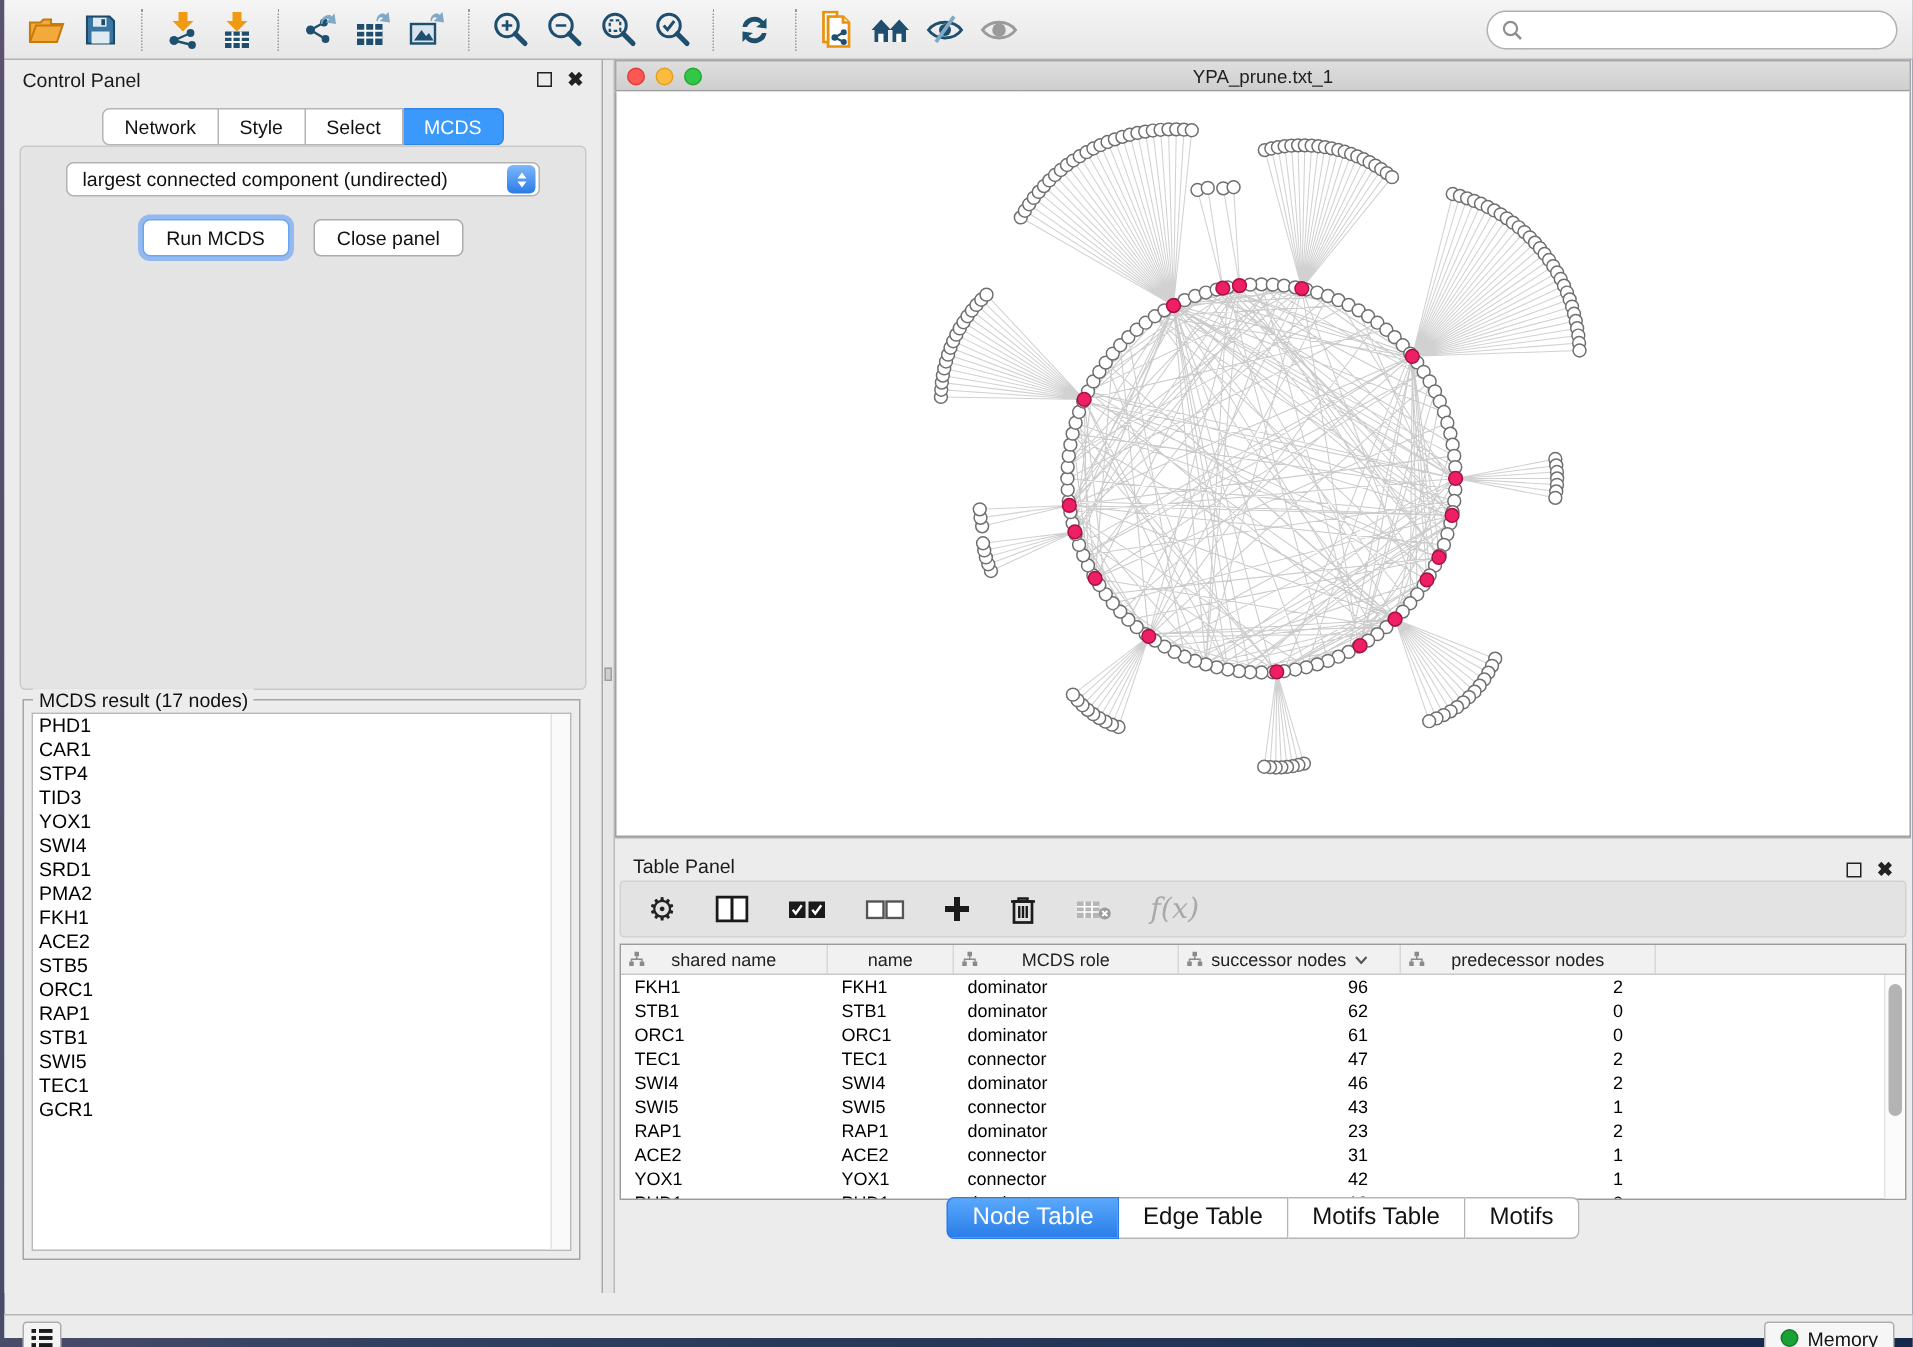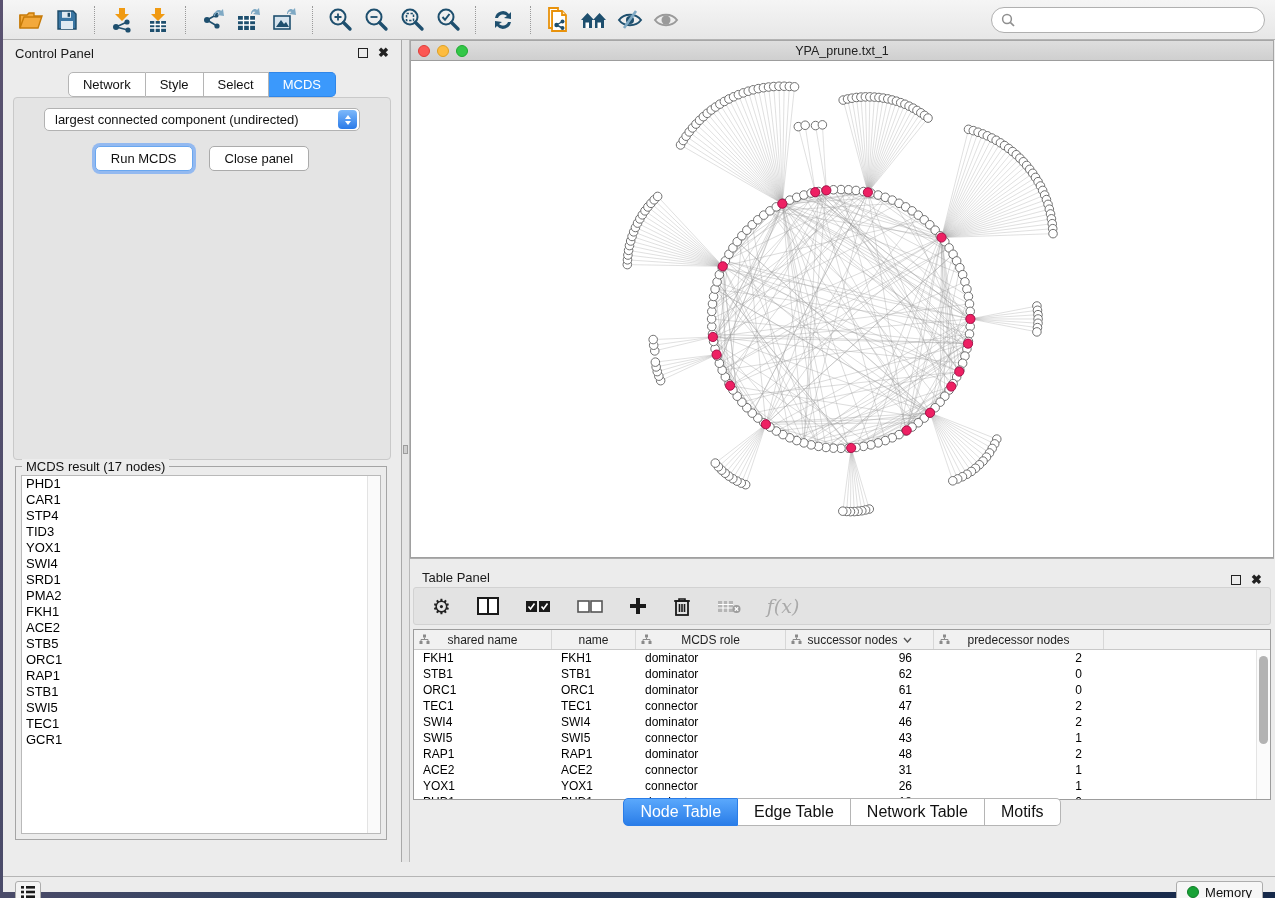--- a/index.html
+++ b/index.html
@@ -734,54 +734,54 @@
             <div class="td" style="width: 138px;">SWI5</div>
             <div class="td" style="width: 84px;">SWI5</div>
             <div class="td" style="width: 150px;">connector</div>
             <div class="td num" style="width: 148px;">43</div>
             <div class="td num" style="width: 170px;">1</div>
           </div>
           <div class="tr">
             <div class="td" style="width: 138px;">RAP1</div>
             <div class="td" style="width: 84px;">RAP1</div>
             <div class="td" style="width: 150px;">dominator</div>
-            <div class="td num" style="width: 148px;">48</div>
+            <div class="td num" style="width: 148px;">23</div>
             <div class="td num" style="width: 170px;">2</div>
           </div>
           <div class="tr">
             <div class="td" style="width: 138px;">ACE2</div>
             <div class="td" style="width: 84px;">ACE2</div>
             <div class="td" style="width: 150px;">connector</div>
             <div class="td num" style="width: 148px;">31</div>
             <div class="td num" style="width: 170px;">1</div>
           </div>
           <div class="tr">
             <div class="td" style="width: 138px;">YOX1</div>
             <div class="td" style="width: 84px;">YOX1</div>
             <div class="td" style="width: 150px;">connector</div>
-            <div class="td num" style="width: 148px;">26</div>
+            <div class="td num" style="width: 148px;">42</div>
             <div class="td num" style="width: 170px;">1</div>
           </div>
           <div class="tr">
             <div class="td" style="width: 138px;">PHD1</div>
             <div class="td" style="width: 84px;">PHD1</div>
             <div class="td" style="width: 150px;">dominator</div>
             <div class="td num" style="width: 148px;">18</div>
             <div class="td num" style="width: 170px;">0</div>
           </div>
         </div>
       <div class="tscroll">
           <div class="tthumb"></div>
         </div>
     </div>
 
     <div class="tp-tabs" id="table-tabs">
         <div class="tp-tab active">Node Table</div>
         <div class="tp-tab">Edge Table</div>
-        <div class="tp-tab">Network Table</div>
+        <div class="tp-tab">Motifs Table</div>
         <div class="tp-tab">Motifs</div>
       </div>
   </div>
 
   <div class="status-bar">
     <div class="status-left-btn">
       <svg width="16" height="14" viewBox="0 0 16 14">
         <rect x="1" y="1" width="3" height="2.6" fill="#1a1a1a"></rect>
           <rect x="6" y="1" width="9" height="2.6" fill="#1a1a1a"></rect>
         <rect x="1" y="5.7" width="3" height="2.6" fill="#1a1a1a"></rect>

